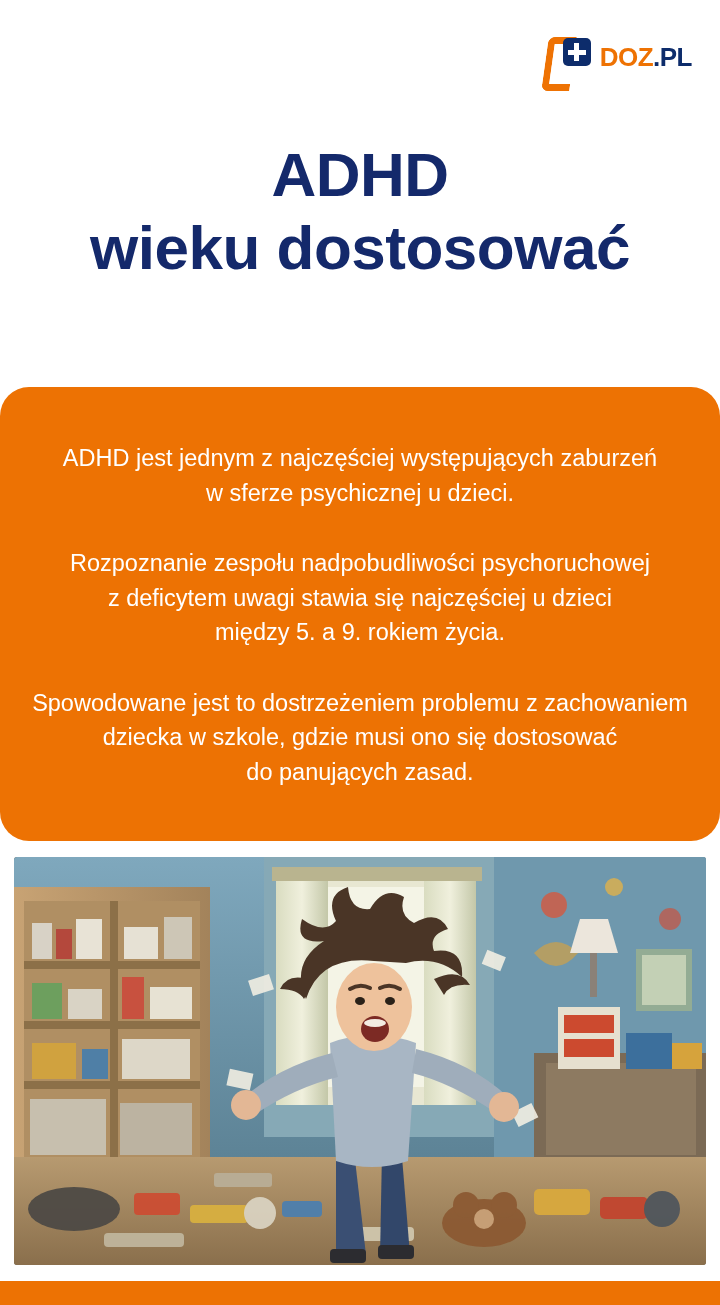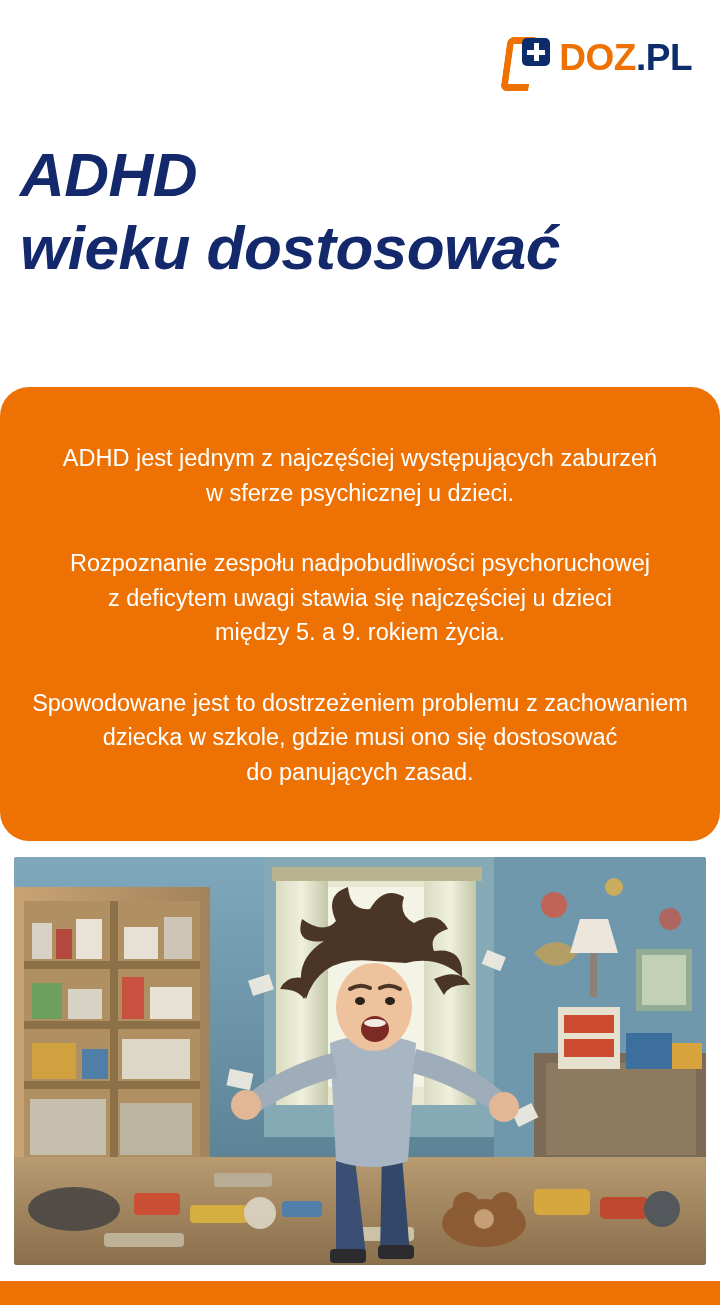--- a/index.html
+++ b/index.html
@@ -68,36 +68,35 @@
     width: 5px;
     height: 18px;
   }
   .logo-mark .cross::after {
     left: 5px;
     top: 11.5px;
     width: 18px;
     height: 5px;
   }
   .logo-text {
-    font-size: 37px;
+    font-size: 26px;
     font-weight: bold;
     letter-spacing: -0.5px;
     line-height: 1;
   }
   .logo-text .doz { color: #ee7203; }
   .logo-text .pl  { color: #0d2c6b; }
 
   
   .title-block {
     background: #ffffff;
-    text-align: left;
+    text-align: center;
     padding: 26px 20px 0 20px;
     height: 275px;
     box-sizing: border-box;
-    font-style: italic;
   }
   .title-line {
     color: #14296b;
     font-weight: bold;
     font-size: 62px;
     line-height: 1.18;
     letter-spacing: -0.5px;
   }
 
   

